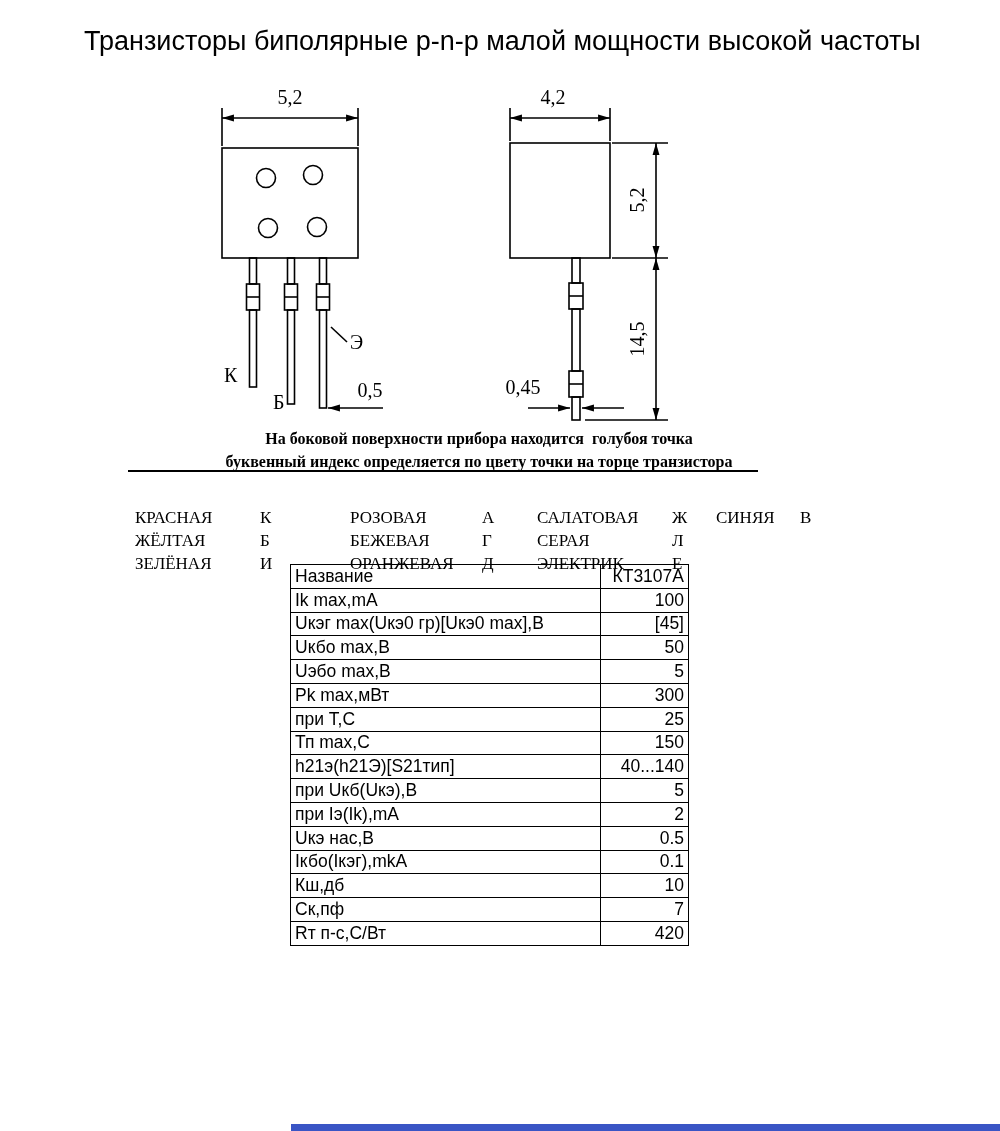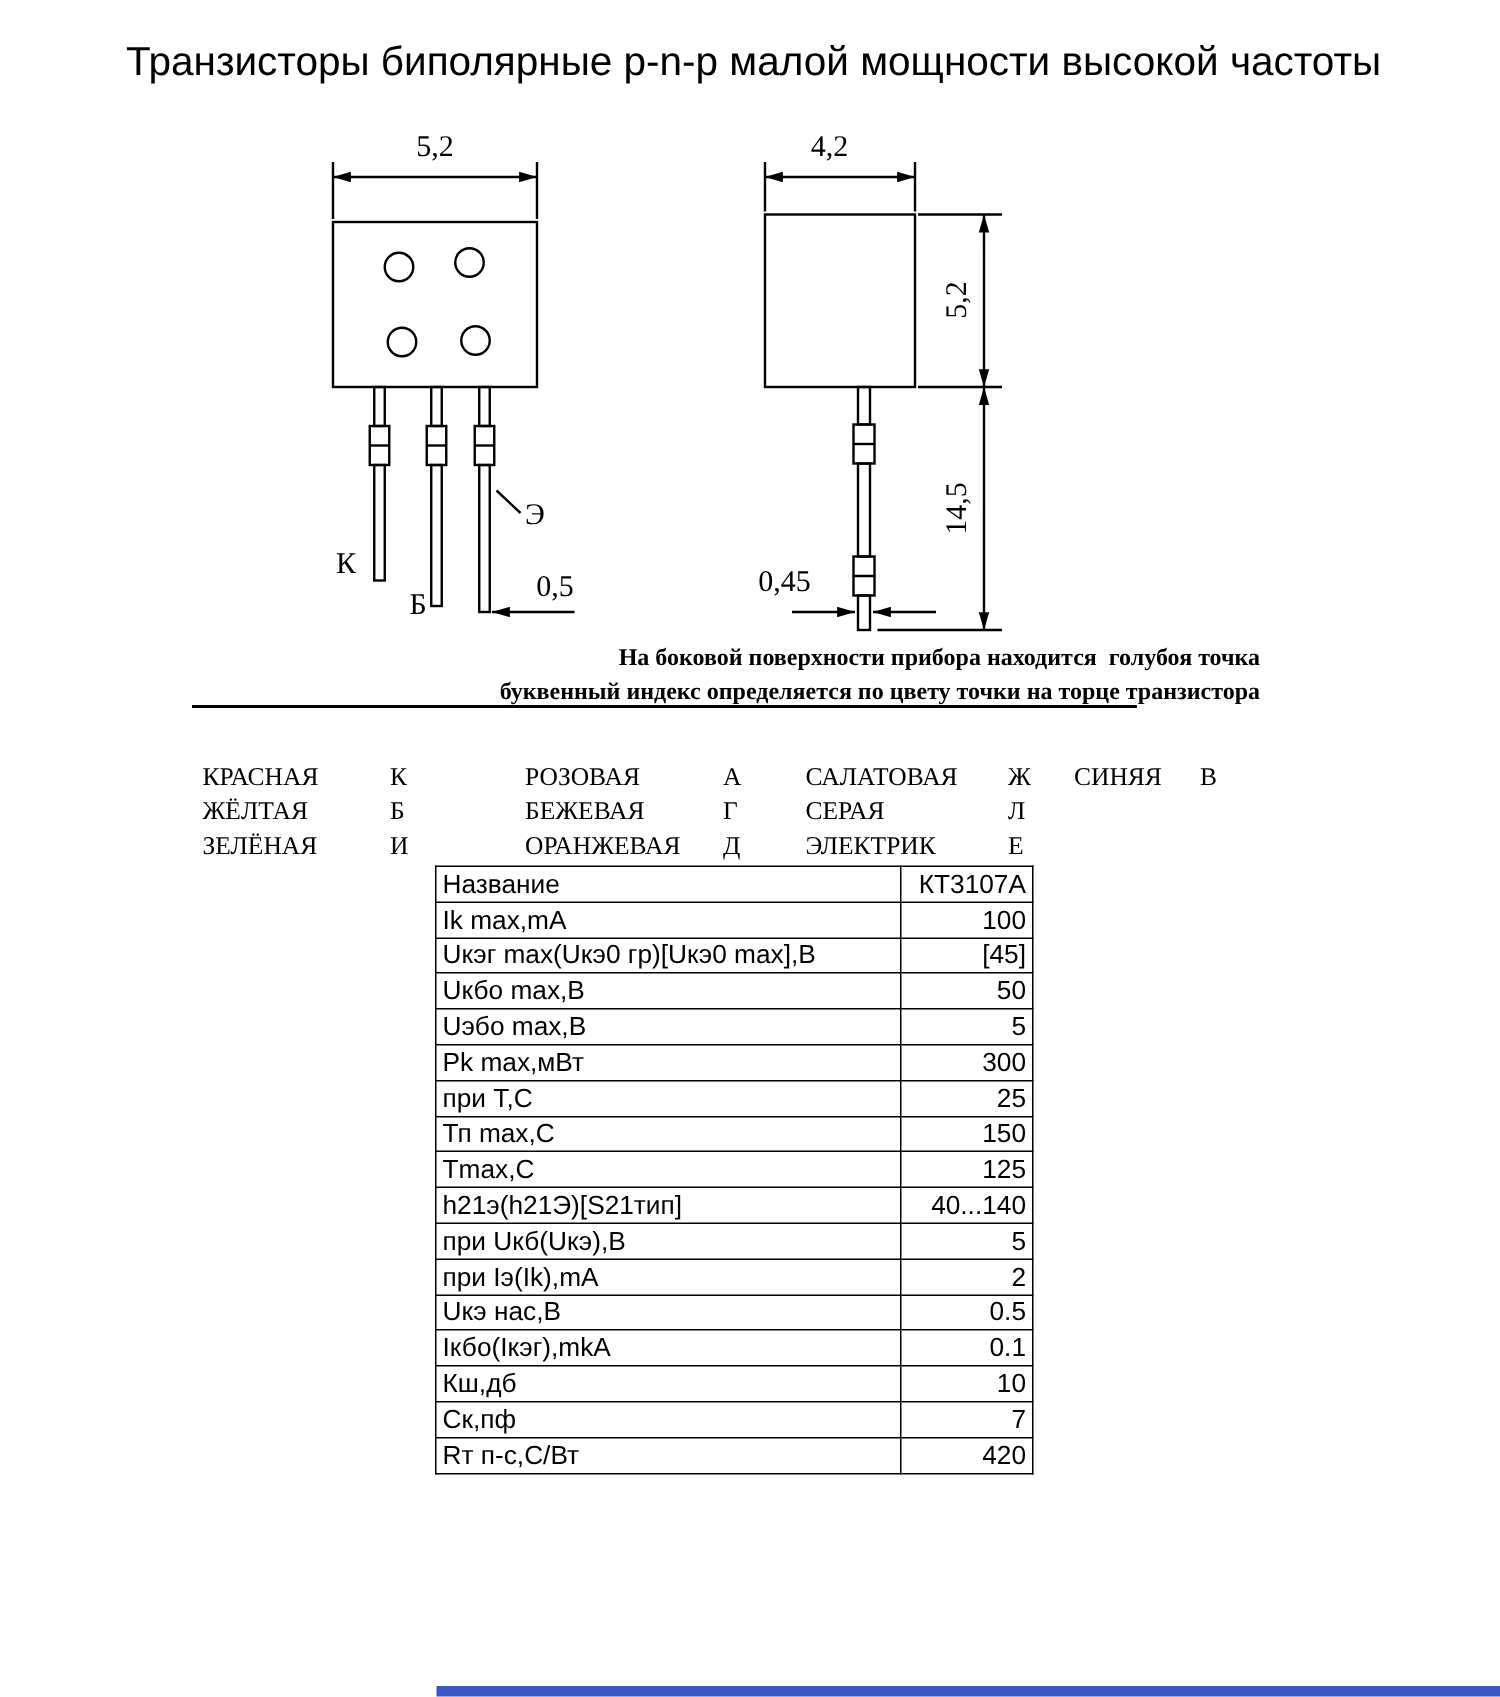--- a/index.html
+++ b/index.html
@@ -12,40 +12,40 @@
     overflow:hidden;
   }
   .title {
     position:absolute; left:52px; top:26px;
     font-size:27px; font-weight:400; white-space:nowrap;
     font-family:"Liberation Sans", sans-serif;
     margin-left:32px;
   }
   .drawings { position:absolute; left:0; top:85px; }
   .notes {
-    position:absolute; left:90px; top:427px; width:750px;
-    text-align:right; font-family:"Liberation Serif", serif;
+    position:absolute; left:104px; top:427px; width:750px;
+    text-align:center; font-family:"Liberation Serif", serif;
     font-weight:700; font-size:16px; line-height:23px;
   }
   .notes p { white-space:pre; }
   .rule {
     position:absolute; left:128px; top:470px; width:630px;
     border:none; border-top:2px solid #000;
   }
   .color-table {
     position:absolute; left:135px; top:478px;
     font-family:"Liberation Serif", serif; font-size:17px;margin-top:28px;
   }
   .color-row {
     display:grid;
     grid-template-columns:125px 90px 132px 55px 135px 44px 84px 40px;
     height:23px; align-items:center;
   }
   .params {
-    position:absolute; left:290px; top:577px;
+    position:absolute; left:290px; top:564px;
     border-collapse:collapse;
     font-family:"Liberation Sans", sans-serif; font-size:17.5px;
   }
   .params th, .params td {
     border:1.5px solid #000; padding:0 4px; height:23.8px;
     font-weight:400; text-align:left; white-space:nowrap; vertical-align:middle;
   }
   .params .col-name  { width:310px; }
   .params .col-value { width:88px;text-align:right; }
   .bottom-bar {
@@ -213,24 +213,20 @@
     </tr>
       <tr>
       <td class="col-name">при Т,С</td>
       <td class="col-value">25</td>
     </tr>
       <tr>
       <td class="col-name">Тп max,С</td>
       <td class="col-value">150</td>
     </tr>
       <tr>
-      <td class="col-name">Tmax,С</td>
-      <td class="col-value">125</td>
-    </tr>
-      <tr>
       <td class="col-name">h21э(h21Э)[S21тип]</td>
       <td class="col-value">40...140</td>
     </tr>
       <tr>
       <td class="col-name">при Uкб(Uкэ),В</td>
       <td class="col-value">5</td>
     </tr>
       <tr>
       <td class="col-name">при Iэ(Ik),mA</td>
       <td class="col-value">2</td>

